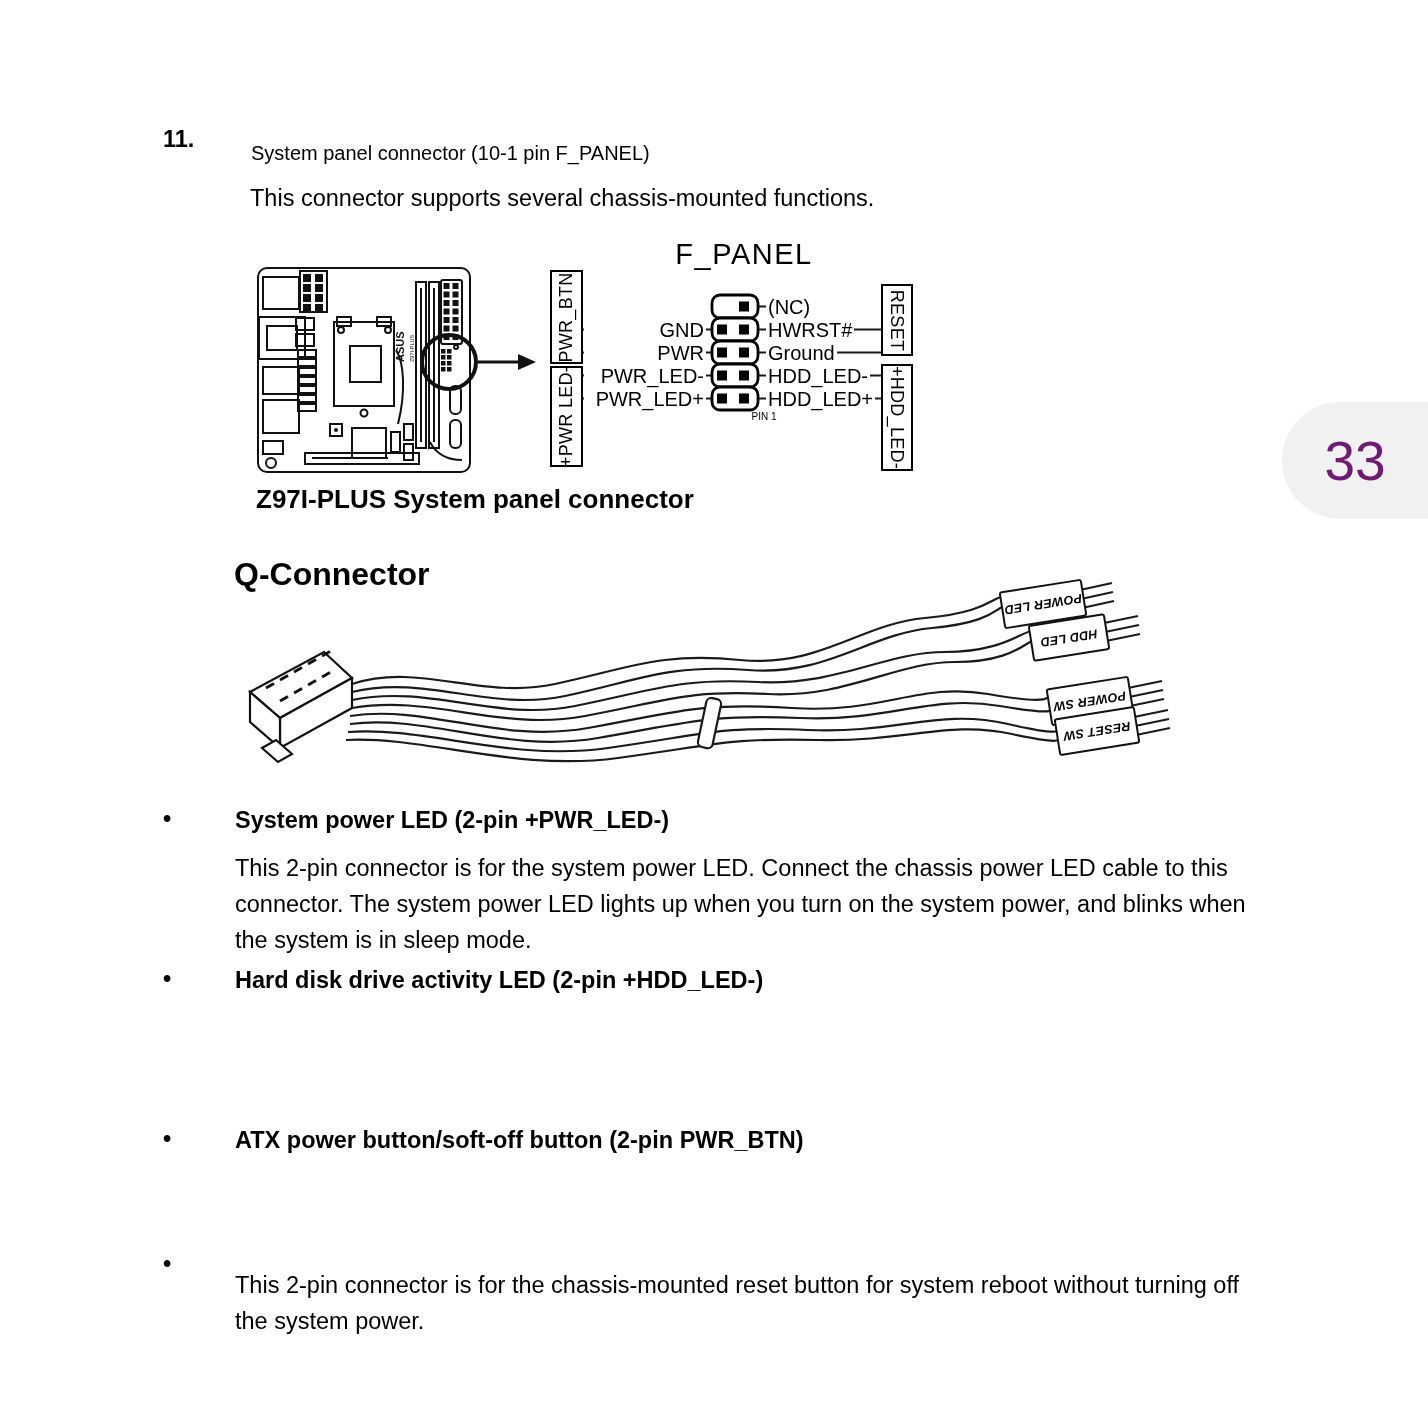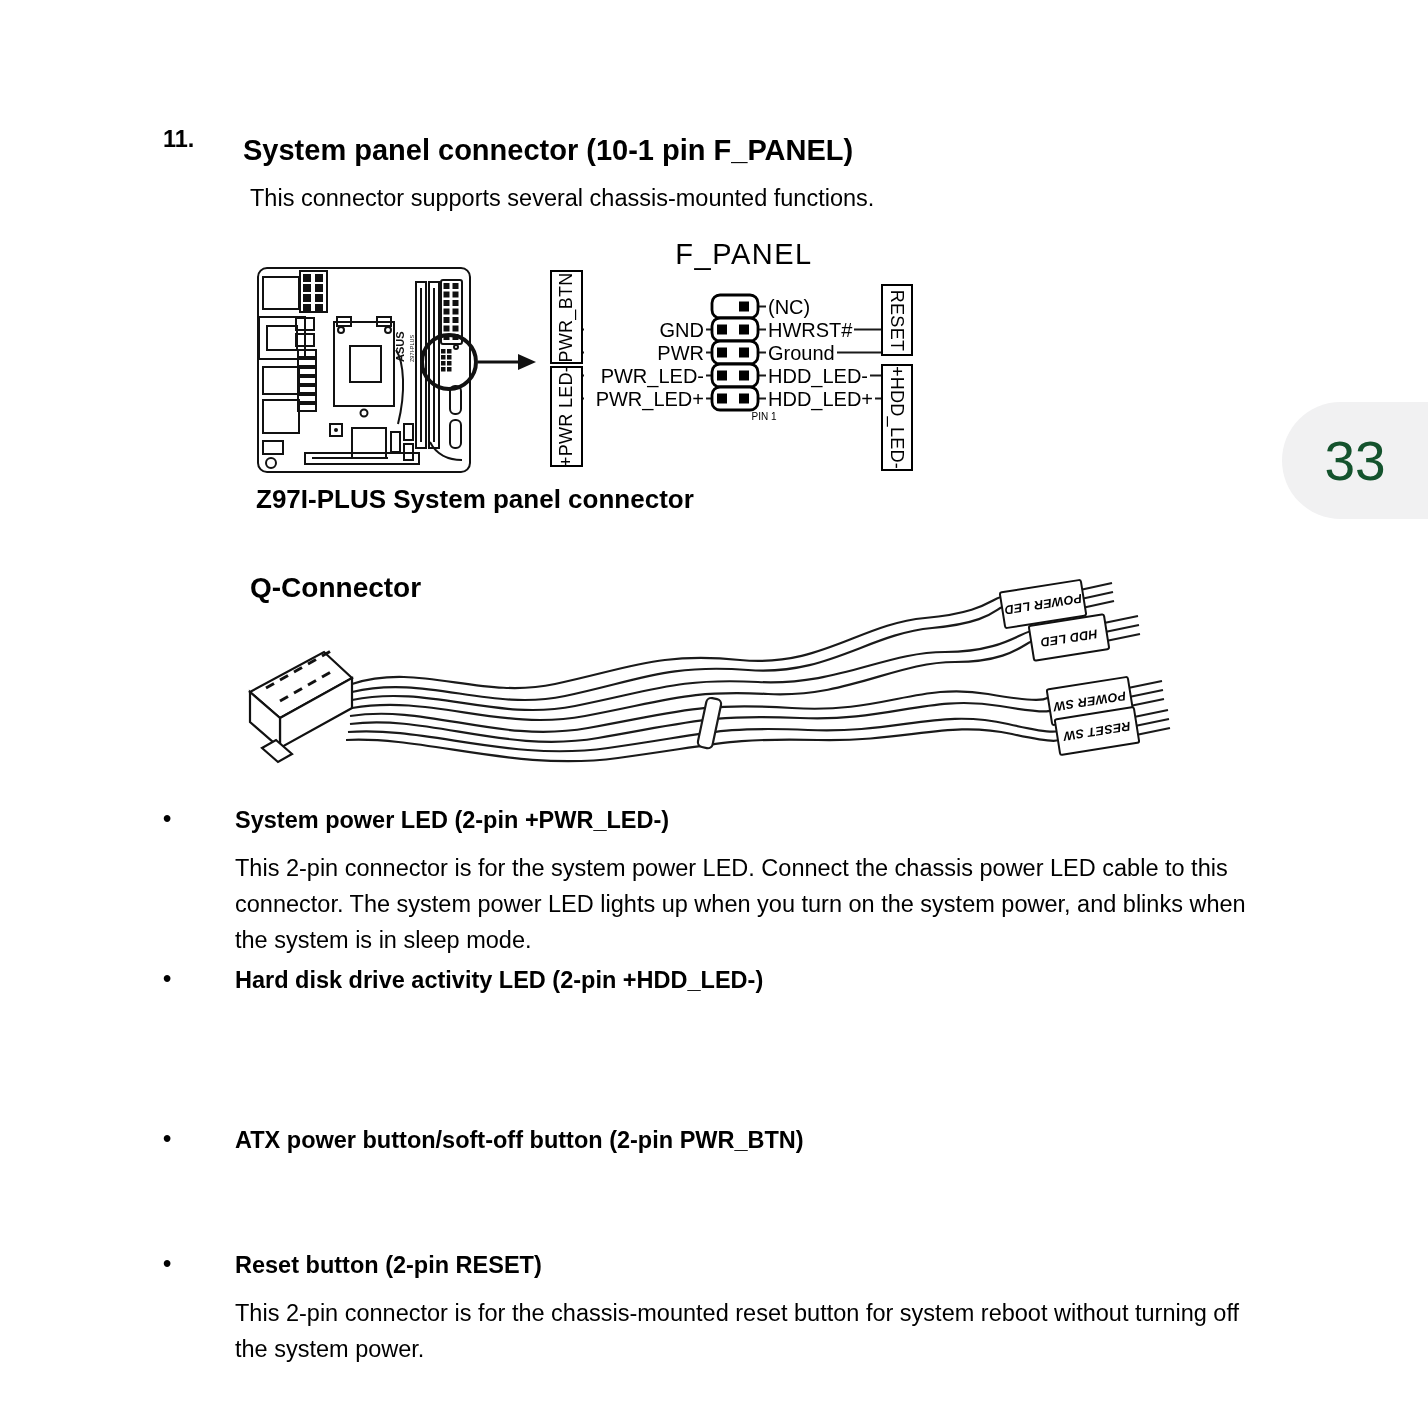--- a/index.html
+++ b/index.html
@@ -2,21 +2,21 @@
 <html><head>
 <meta charset="utf-8">
 <style>
   html,body{margin:0;padding:0;background:#fff;}
   .page{
     position:relative;width:1428px;height:1428px;background:#ffffff;
     font-family:"Liberation Sans",sans-serif;color:#000;overflow:hidden;
   }
   
   .sec-num{position:absolute;left:163px;top:126px;font-size:23.5px;font-weight:700;}
-  .sec-title{position:absolute;left:235px;top:126px;font-size:29px;font-weight:700;margin:8px;}
+  .sec-title{position:absolute;left:235px;top:126px;font-size:20px;font-weight:400;margin:16px;}
   .intro{position:absolute;left:235px;top:170px;font-size:23.5px;margin:15px;}
   
   svg.artwork{position:absolute;left:0;top:0;z-index:1;}
   
   .fpanel-title{position:absolute;left:618px;top:238px;width:252px;text-align:center;
     font-size:29px;letter-spacing:1.5px;z-index:2;}
   .sidebox{position:absolute;border:2.5px solid #000;background:#fff;display:flex;
     align-items:center;justify-content:center;z-index:2;}
   .sidebox span{white-space:nowrap;font-size:18px;letter-spacing:.3px;}
   .rot-ccw span{transform:rotate(-90deg);}
@@ -26,41 +26,41 @@
   .box-reset{left:881px;top:284px;width:28px;height:68px;}
   .box-hdd-led{left:881px;top:364px;width:28px;height:103px;}
   .rot-ccw,.rot-cw{overflow:visible;}
   .plabel{position:absolute;z-index:2;font-size:20px;line-height:22px;height:22px;
     background:#fff;padding:0 2px;white-space:nowrap;}
   .plabel.left{left:584px;width:118px;text-align:right;}
   .plabel.right{left:766px;}
   .pin1{position:absolute;left:736px;top:411px;width:56px;text-align:center;
     font-size:10px;z-index:2;}
   .caption{position:absolute;left:256px;top:484px;font-size:26px;font-weight:700;z-index:2;text-align:right;}
-  .q-heading{position:absolute;left:234px;top:556px;font-size:28px;font-weight:700;margin:16px;z-index:2;}
+  .q-heading{position:absolute;left:234px;top:556px;font-size:32px;font-weight:700;margin:0;z-index:2;}
   
   .plug{position:absolute;border:2.5px solid #111;border-radius:3px;background:#fff;
     display:flex;align-items:center;justify-content:center;z-index:2;}
   .plug span{transform:rotate(180deg);font-size:12.5px;font-weight:700;font-style:italic;
     letter-spacing:.3px;white-space:nowrap;}
   .plug-power-led{left:1001px;top:585px;width:80px;height:34px;transform:rotate(-9deg);}
   .plug-hdd-led{left:1030px;top:619px;width:74px;height:33px;transform:rotate(-9deg);}
   .plug-power-sw{left:1048px;top:682px;width:80px;height:34px;transform:rotate(-9deg);}
   .plug-reset-sw{left:1056px;top:712px;width:78px;height:34px;transform:rotate(-9deg);}
   
   .bullet-group{position:absolute;left:163px;width:1100px;}
   .b1{top:806px;}.b2{top:966px;}.b3{top:1126px;}.b4{top:1251px;}
   .bullet-dot{position:absolute;left:0;top:0;font-size:23.5px;font-weight:700;}
   .bullet-title{margin:0 0 0 72px;font-size:23.5px;font-weight:700;line-height:28px;}
   .bullet-body{margin:16px 0 0 72px;width:1022px;font-size:23.5px;line-height:36px;}
   
   .page-tab{position:absolute;right:0;top:402px;width:146px;height:117px;
     background:#f1f1f2;border-radius:58.5px 0 0 58.5px;display:flex;
     align-items:center;justify-content:center;z-index:3;}
-  .page-tab span{font-size:55px;color:#14532d;}
+  .page-tab span{font-size:55px;color:#701a75;}
 </style>
 </head>
 <body>
 
 <div class="page">
 
   <span class="sec-num">11.</span>
   <h1 class="sec-title">System panel connector (10-1 pin F_PANEL)</h1>
   <p class="intro">This connector supports several chassis-mounted functions.</p>
 
@@ -294,21 +294,20 @@
   <div class="bullet-group b2">
     <span class="bullet-dot">•</span>
     <h3 class="bullet-title">Hard disk drive activity LED (2-pin +HDD_LED-)</h3>
   </div>
   <div class="bullet-group b3">
     <span class="bullet-dot">•</span>
     <h3 class="bullet-title">ATX power button/soft-off button (2-pin PWR_BTN)</h3>
   </div>
   <div class="bullet-group b4">
     <span class="bullet-dot">•</span>
-    <h3 class="bullet-title">Reset button (2-pin RESET)</h3>
     <p class="bullet-body">This 2-pin connector is for the chassis-mounted reset button for system reboot without turning off the system power.</p>
   </div>
 
   <div class="page-tab">
     <span>33</span>
   </div>
 
 </div>
 
 </body></html>

